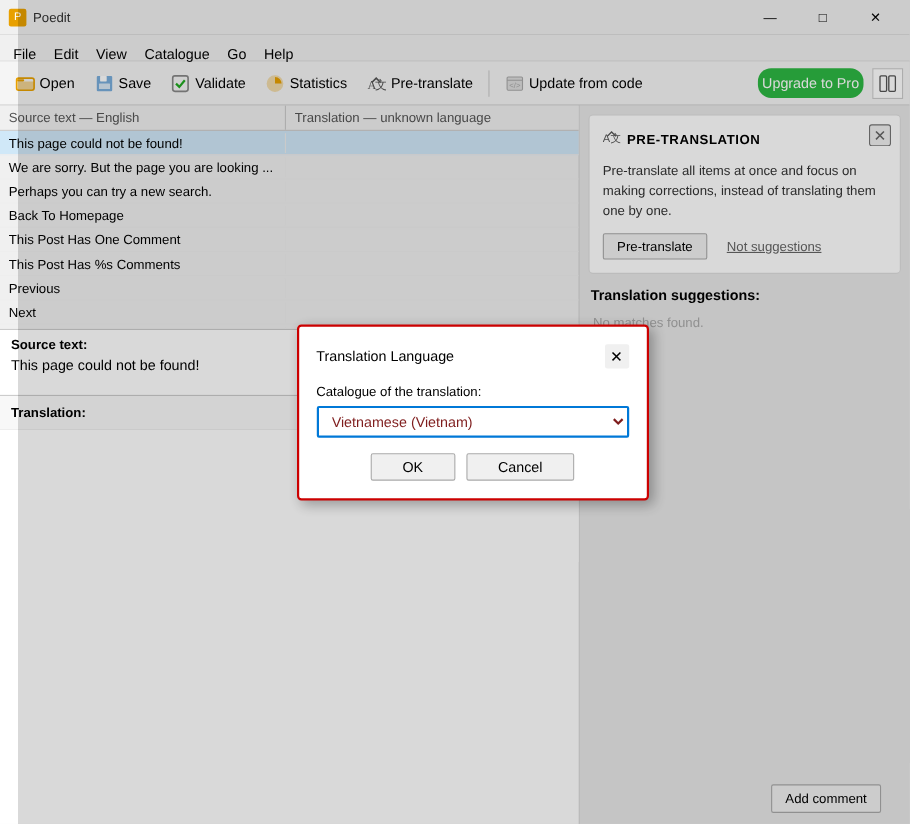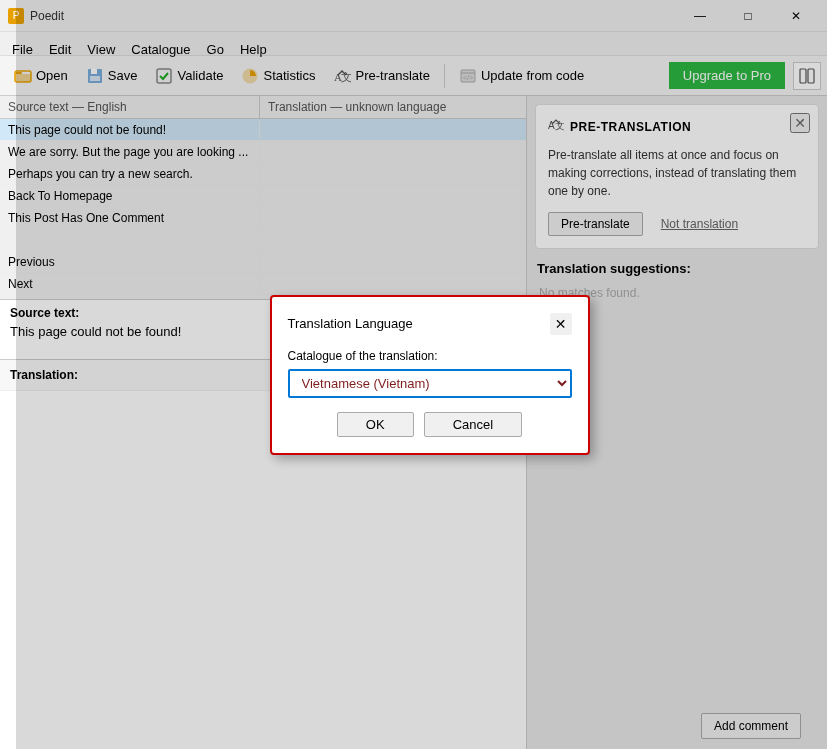--- a/index.html
+++ b/index.html
@@ -31,21 +31,21 @@
     }
     .toolbar-btn {
       display: flex; align-items: center; gap: 4px;
       padding: 4px 8px; border: none; background: transparent;
       cursor: pointer; font-size: 13px; border-radius: 3px; height: 32px;
     }
     .toolbar-btn-icon { width: 18px; height: 18px; display: flex; align-items: center; justify-content: center; }
     .toolbar-separator { width: 1px; height: 24px; background: #ccc; margin: 0 4px; }
     .upgrade-btn {
       margin-left: auto; background: #2db843; color: white; border: none;
-      padding: 6px 14px; border-radius: 0; cursor: pointer; font-size: 13px; font-weight: 500;
+      padding: 6px 4px; border-radius: 12px; cursor: pointer; font-size: 13px; font-weight: 500;
     }
     .layout-btn {
       width: 28px; height: 28px; border: 1px solid #ccc; background: white;
       cursor: pointer; display: flex; align-items: center; justify-content: center;
       margin-left: 6px;
     }
 
     
     .main-area {
       display: flex; height: calc(749px - 32px - 24px - 40px);
@@ -307,20 +307,21 @@
       </div>
       <div class="table-row">
         <div class="row-source">Back To Homepage</div>
         <div class="row-translation"></div>
       </div>
       <div class="table-row">
         <div class="row-source">This Post Has One Comment</div>
         <div class="row-translation"></div>
       </div>
       <div class="table-row">
+        <div class="row-source">This Post Has %s Comments</div>
         <div class="row-translation"></div>
       </div>
       <div class="table-row">
         <div class="row-source">Previous</div>
         <div class="row-translation"></div>
       </div>
       <div class="table-row">
         <div class="row-source">Next</div>
         <div class="row-translation"></div>
       </div>
@@ -357,21 +358,21 @@
               <text x="7" y="12" font-size="10" fill="#555">文</text>
               <polyline points="4,7 8,3 12,7" fill="none" stroke="#555" stroke-width="1.2"></polyline>
             </svg>
         </span>
         <span class="pre-translation-title">PRE-TRANSLATION</span>
       </div>
       <button class="pre-translation-close">✕</button>
       <div class="pre-translation-text">Pre-translate all items at once and focus on making corrections, instead of translating them one by one.</div>
       <div class="pre-translation-actions">
         <button class="btn-pretranslate">Pre-translate</button>
-        <button class="btn-not-interested">Not translation</button>
+        <button class="btn-not-interested">Not suggestions</button>
       </div>
     </div>
 
     <div class="suggestions-header">Translation suggestions:</div>
     <div class="no-matches">No matches found.</div>
 
     <button class="add-comment-btn">Add comment</button>
   </div>
 </div>
 

